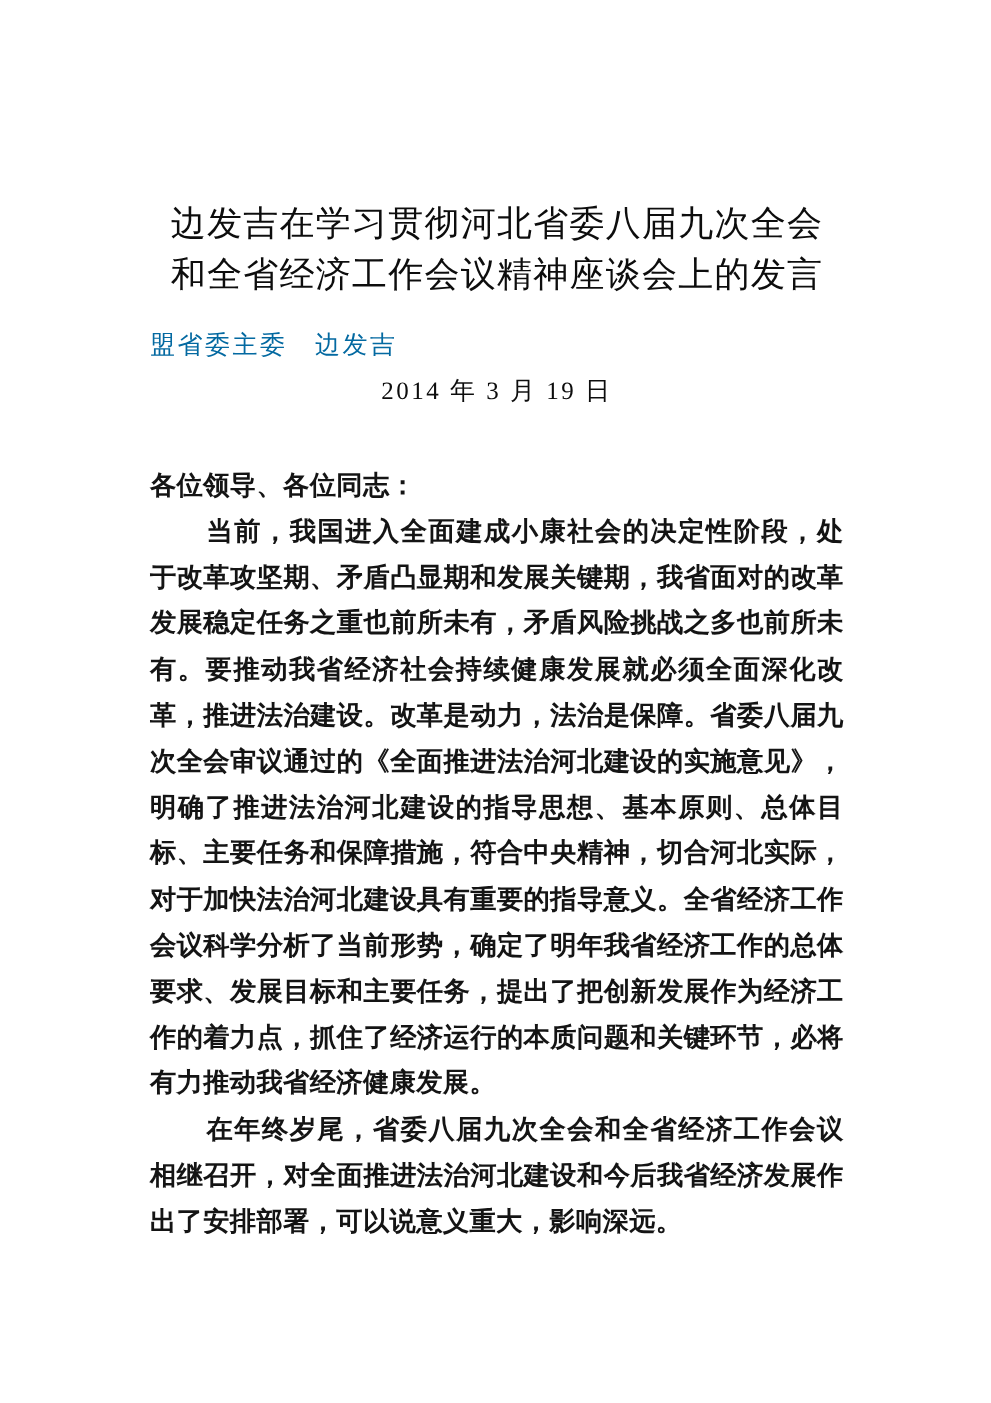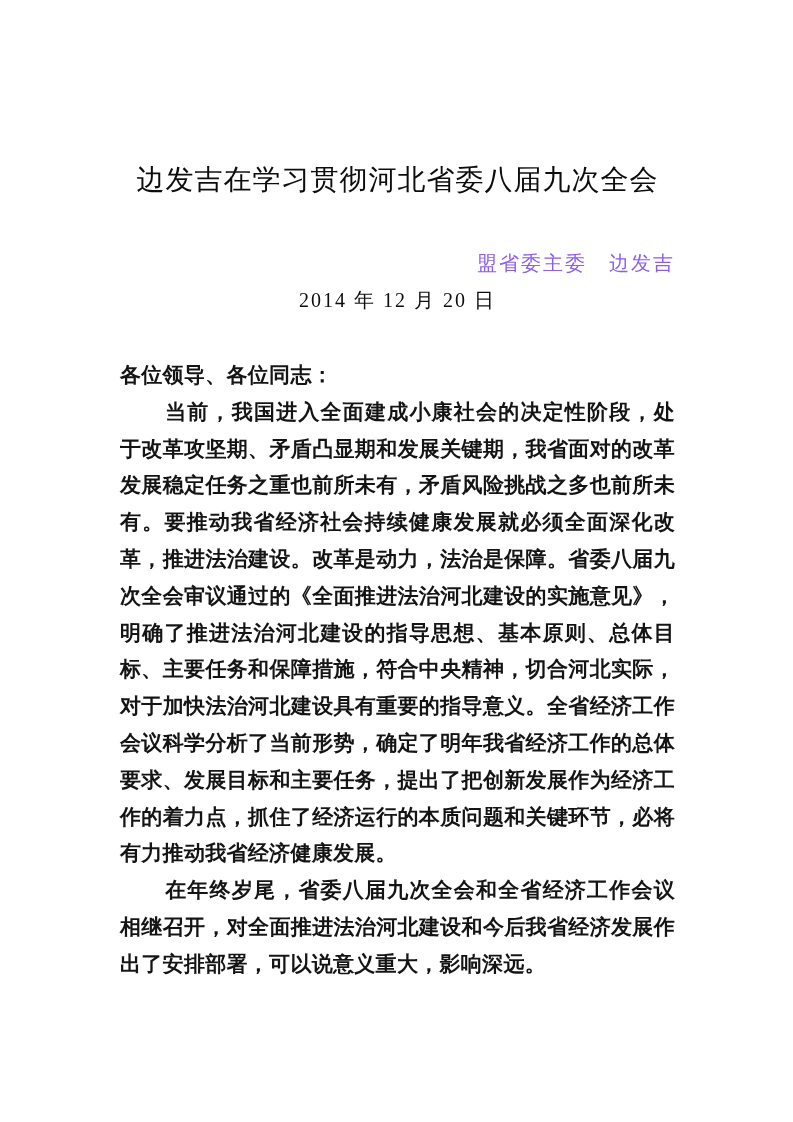--- a/index.html
+++ b/index.html
@@ -23,26 +23,26 @@
   }
   .doc-title {
     text-align: center;
     font-size: 28px;
     line-height: 41px;
     font-weight: 500;
     letter-spacing: 1px;
     color: #0d0d0d;
   }
   .byline {
-    margin-top: 45px;
-    text-align: right;
+    margin-top: 17px;
+    text-align: left;
     font-size: 20px;
     line-height: 37px;
     letter-spacing: 2px;
-    color: #8b5cf6;
+    color: #0369a1;
   }
   .date-line {
     text-align: center;
     font-size: 20px;
     line-height: 37px;
     letter-spacing: 2px;
     color: #0d0d0d;
   }
   .body-text {
     margin-top: 38px;
@@ -62,25 +62,26 @@
     text-indent: 2.15em;
   }
 </style>
 </head>
 <body>
 
 <div class="page">
 
   <div class="doc-title">
     <div>边发吉在学习贯彻河北省委八届九次全会</div>
+    <div>和全省经济工作会议精神座谈会上的发言</div>
   </div>
 
   <div class="byline">盟省委主委　边发吉</div>
 
-  <div class="date-line">2014 年 12 月 20 日</div>
+  <div class="date-line">2014 年 3 月 19 日</div>
 
   <div class="body-text">
     <p>各位领导、各位同志：</p>
     <p class="indent">当前，我国进入全面建成小康社会的决定性阶段，处于改革攻坚期、矛盾凸显期和发展关键期，我省面对的改革发展稳定任务之重也前所未有，矛盾风险挑战之多也前所未有。要推动我省经济社会持续健康发展就必须全面深化改革，推进法治建设。改革是动力，法治是保障。省委八届九次全会审议通过的《全面推进法治河北建设的实施意见》，明确了推进法治河北建设的指导思想、基本原则、总体目标、主要任务和保障措施，符合中央精神，切合河北实际，对于加快法治河北建设具有重要的指导意义。全省经济工作会议科学分析了当前形势，确定了明年我省经济工作的总体要求、发展目标和主要任务，提出了把创新发展作为经济工作的着力点，抓住了经济运行的本质问题和关键环节，必将有力推动我省经济健康发展。</p>
     <p class="indent">在年终岁尾，省委八届九次全会和全省经济工作会议相继召开，对全面推进法治河北建设和今后我省经济发展作出了安排部署，可以说意义重大，影响深远。</p>
   </div>
 
 </div>
 
 </body></html>

